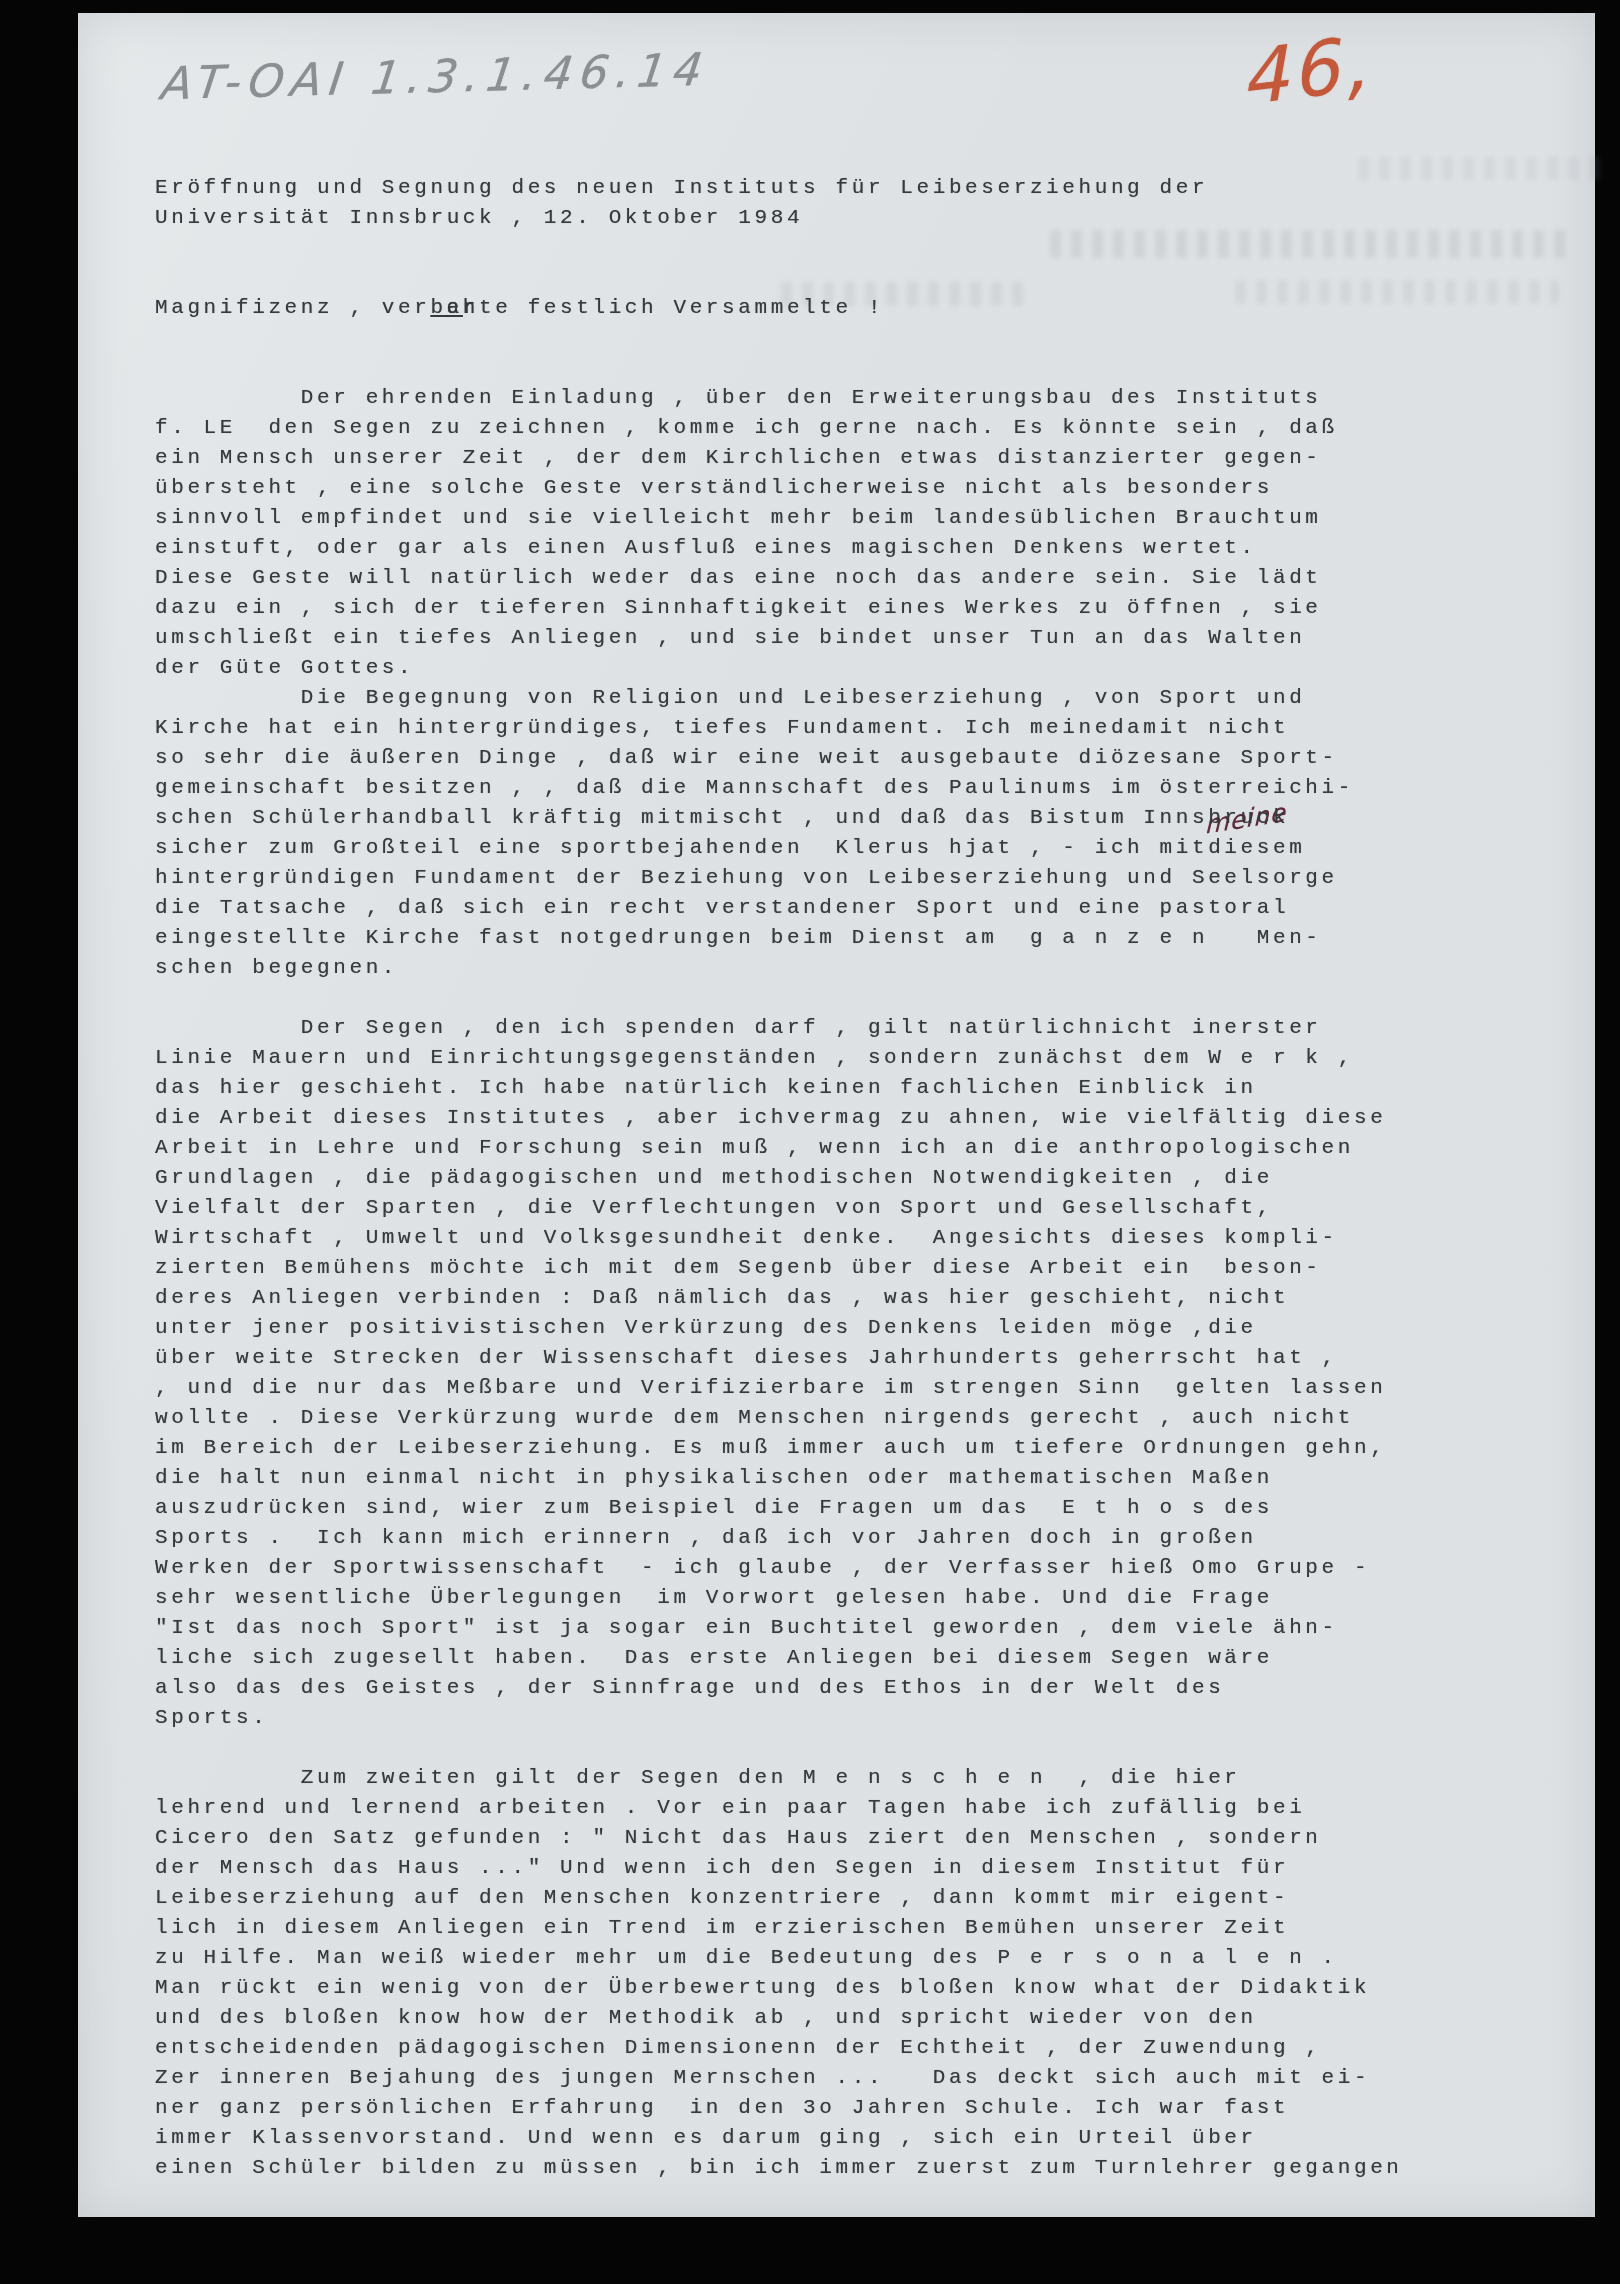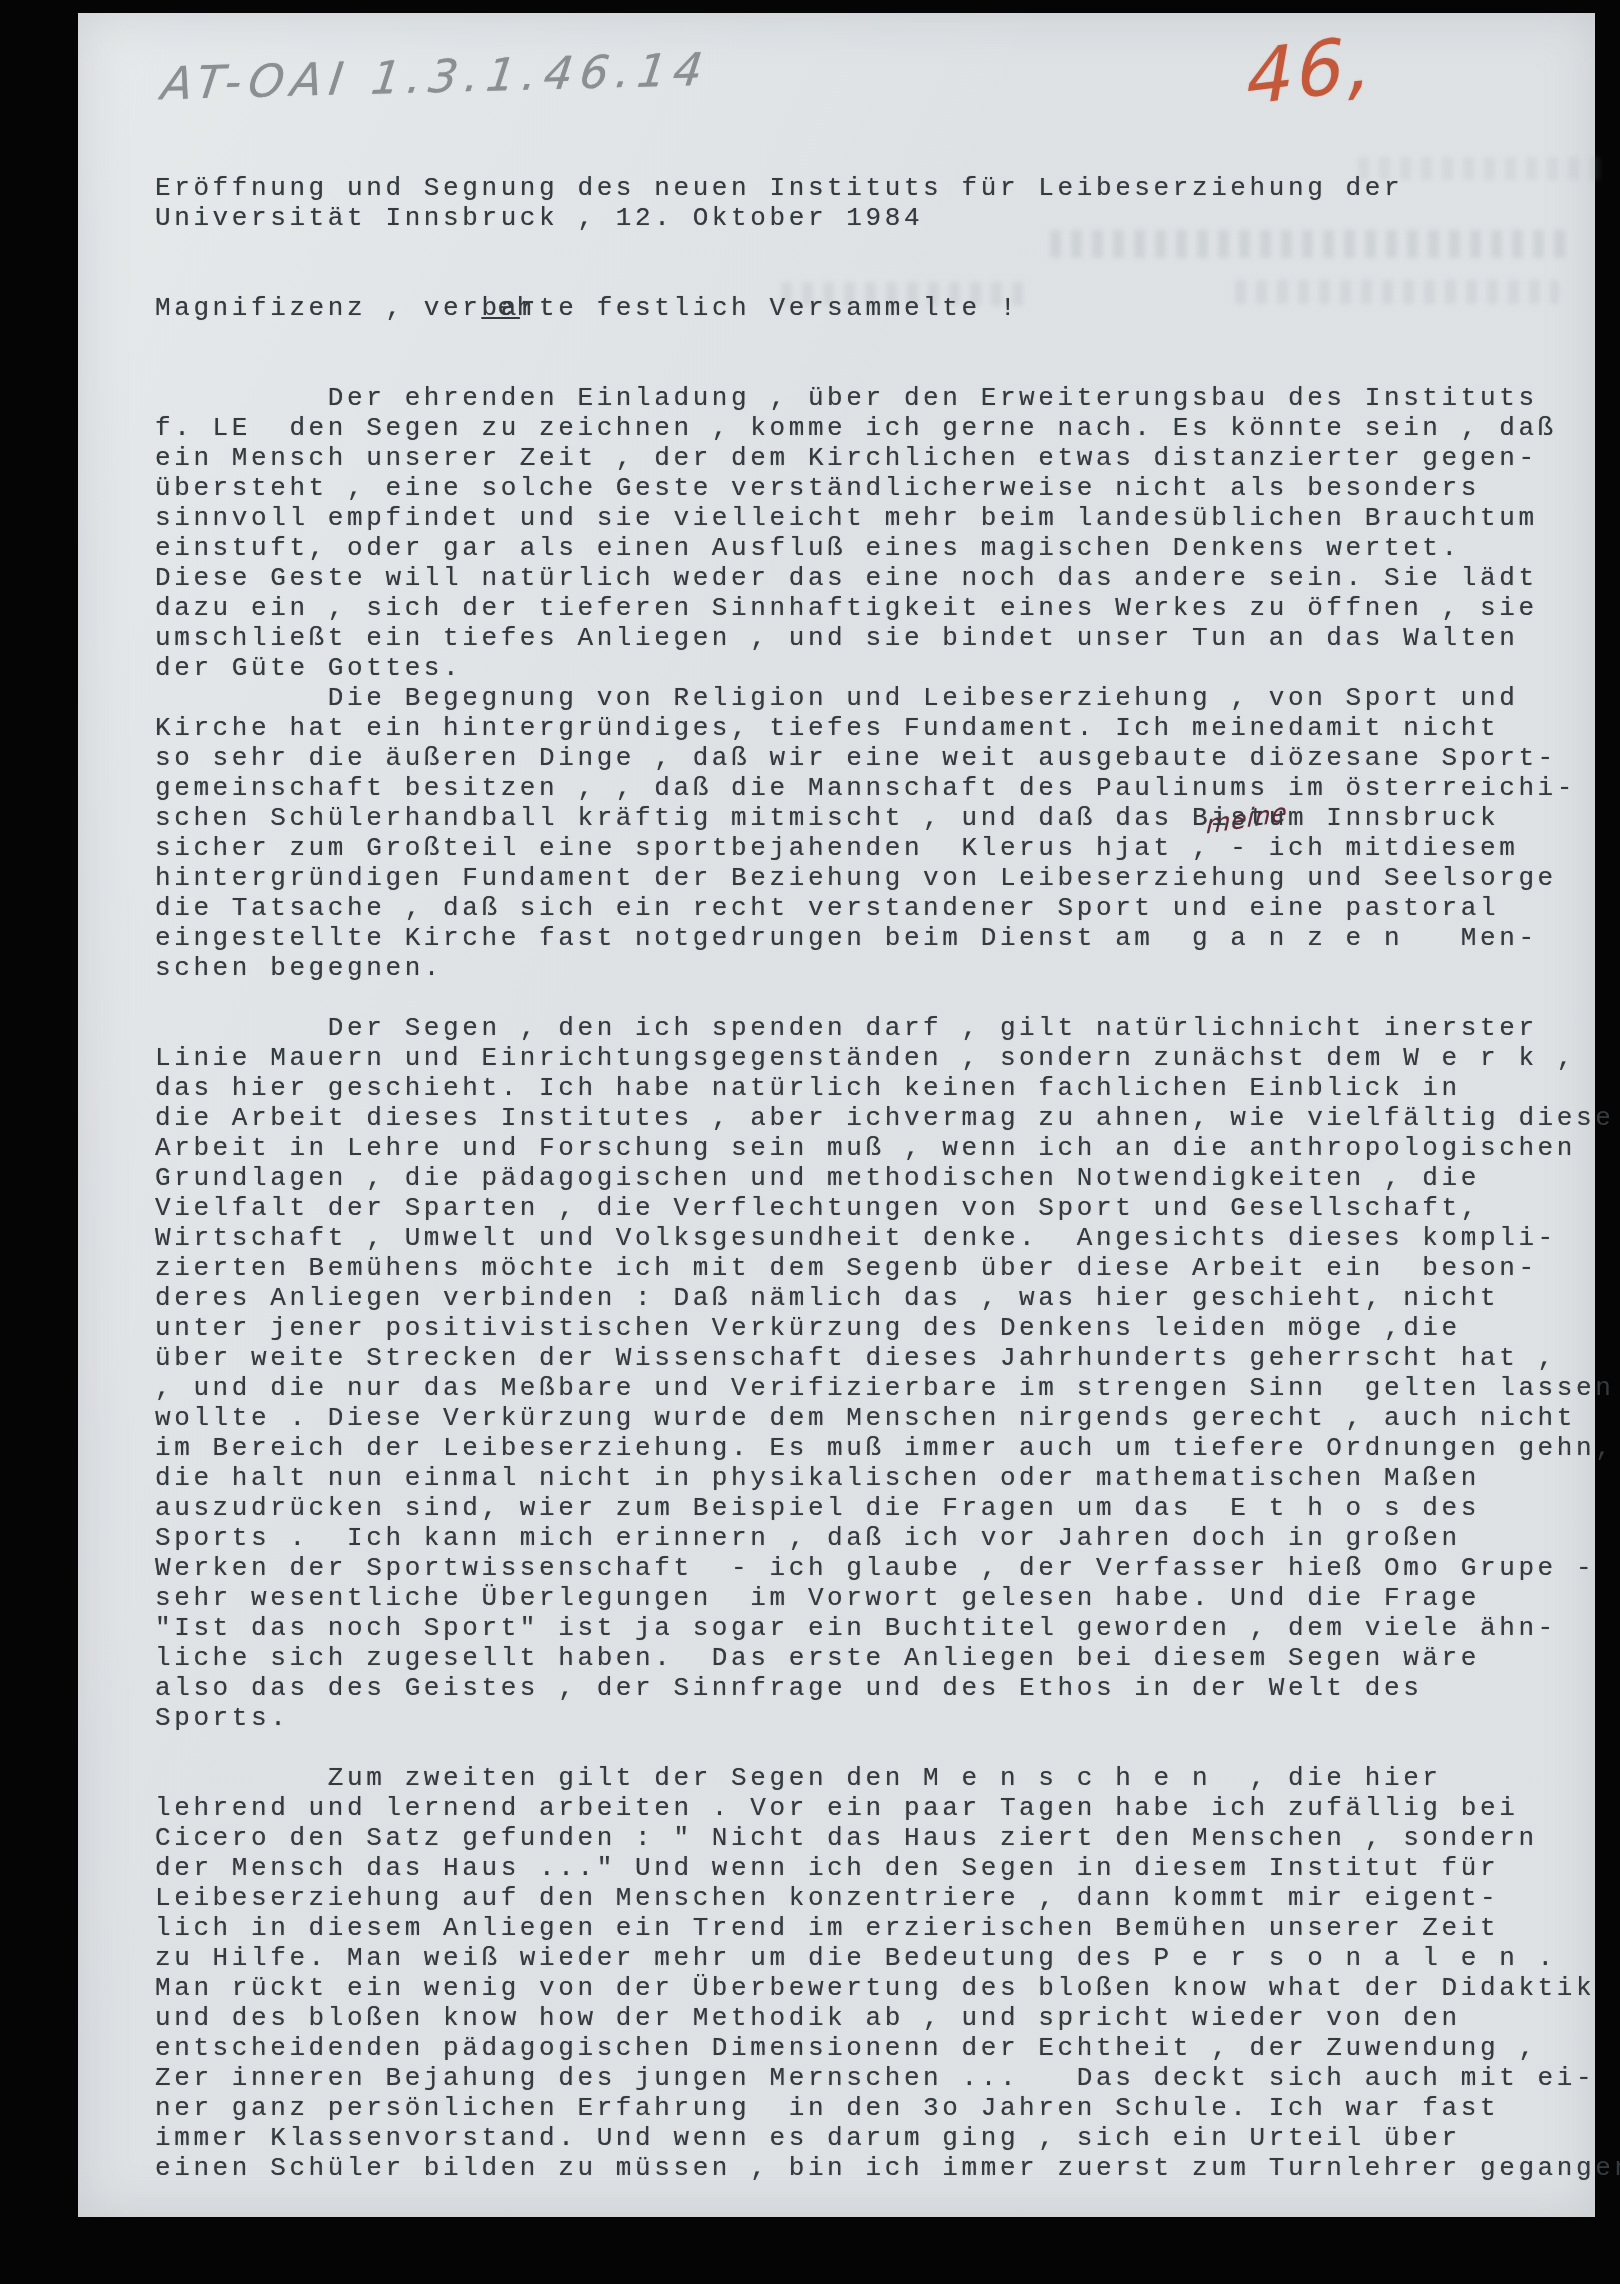--- a/index.html
+++ b/index.html
@@ -19,21 +19,21 @@
       linear-gradient(0deg, rgba(170,178,184,.12), rgba(170,178,184,.12)),
       #e5e8ea;
     box-shadow:inset 0 0 49px rgba(130,140,148,.25);
   }
   
   .typed{
     position:absolute;
     left:77px;top:160px;
     width:1426px;
     font-family:"Liberation Mono", monospace;
-    font-size:26px;
+    font-size:21px;
     letter-spacing:3.6px;
     color:#343a3e;
     white-space:pre;
     text-shadow:0 0 0.8px rgba(25,30,35,.45);
   }
   .line{height:30px;line-height:30px;}
   
   .ot{position:relative;display:inline-block;text-decoration:underline;}
   .ot .o{position:absolute;left:16px;top:0;}
   

